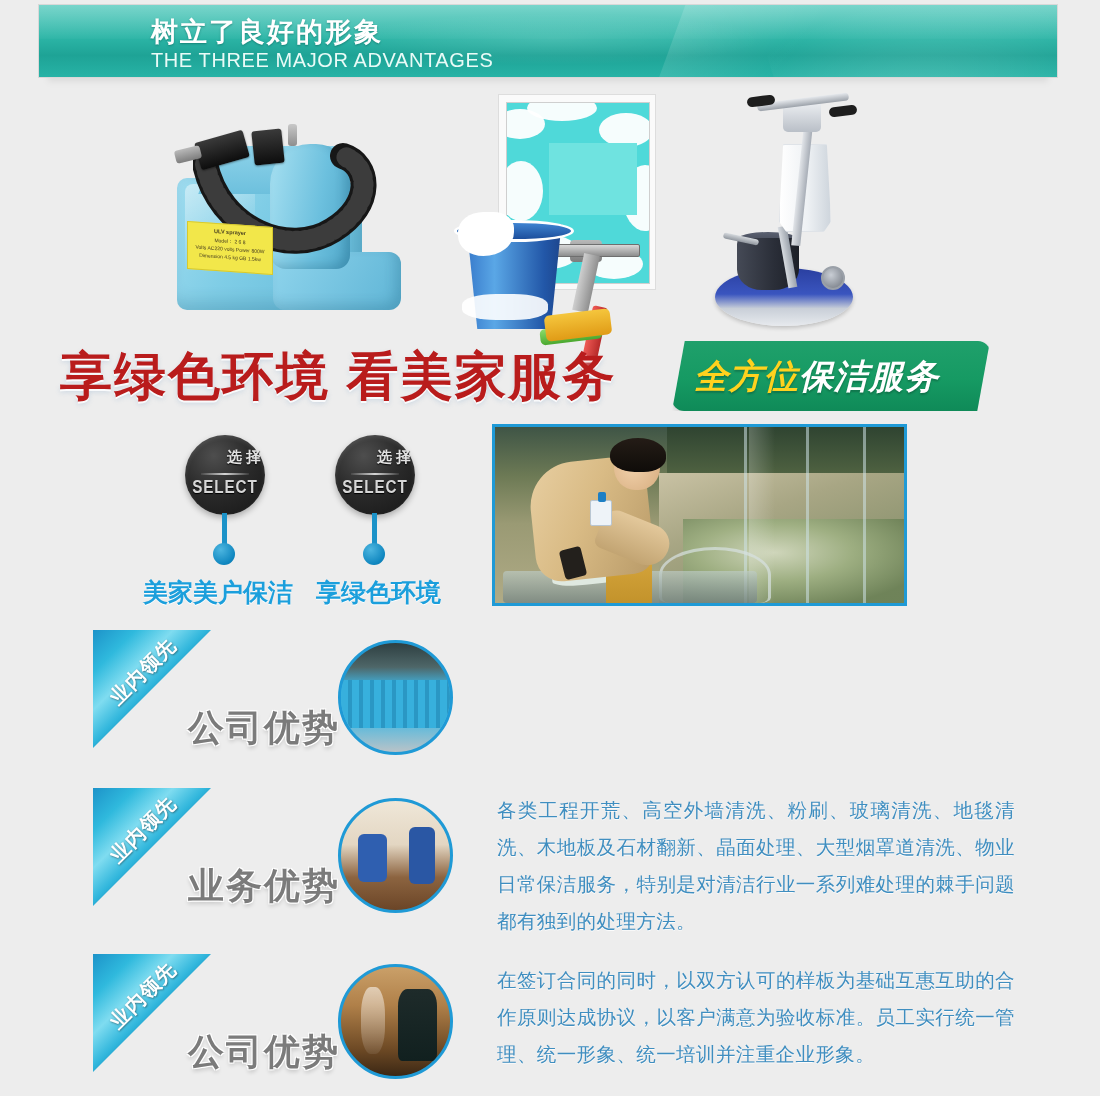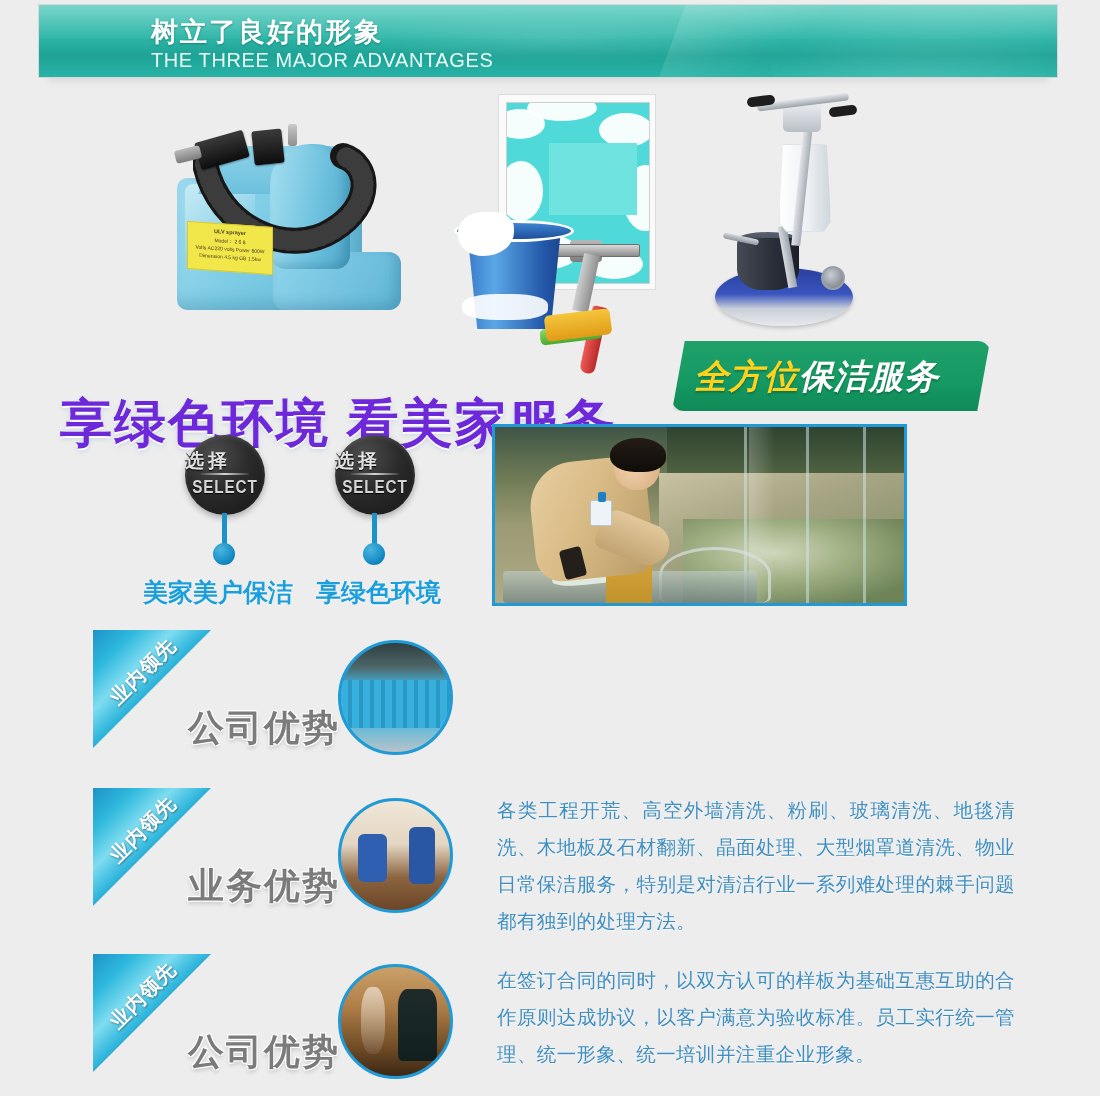--- a/index.html
+++ b/index.html
@@ -146,43 +146,43 @@
   .pol-grip.l{left:42px;transform:rotate(-7deg);}
   .pol-grip.r{left:124px;transform:rotate(-7deg);top:16px;}
   .pol-wheel{position:absolute;left:116px;top:176px;width:24px;height:24px;
     background:radial-gradient(circle at 40% 35%,#c9ced5,#6f757e);border-radius:50%;
     border:2px solid #9aa0a8;box-sizing:border-box;}
   .pol-lever{position:absolute;left:18px;top:146px;width:36px;height:6px;
     background:linear-gradient(to bottom,#d6dade,#8f959d);border-radius:3px;transform:rotate(12deg);}
 
   
   .big-title{position:absolute;left:60px;top:342px;font-size:52px;font-weight:bold;
-    color:#6d28d9;letter-spacing:2px;
+    color:#b91c1c;letter-spacing:2px;
     text-shadow:0 2px 0 rgba(255,255,255,.85), 0 3px 5px rgba(120,160,200,.30);
-    white-space:nowrap;margin-top:47px;}
+    white-space:nowrap;}
 
   
   .green-banner{position:absolute;left:672px;top:341px;width:318px;height:70px;
     background:linear-gradient(to bottom,#1fa06b 0%,#169a63 55%,#0f8a58 100%);
     border-radius:12px;
     clip-path:polygon(4% 0,100% 0,96% 100%,0 100%);
     box-shadow:0 2px 4px rgba(0,0,0,.12);}
   .gb-text{position:absolute;left:694px;top:352px;width:290px;height:50px;
     white-space:nowrap;font-size:34px;font-weight:bold;line-height:48px;font-style:italic;}
   .gb-y{color:#ffd21e;text-shadow:0 2px 2px rgba(0,0,0,.22);letter-spacing:1px;}
   .gb-w{color:#ffffff;text-shadow:0 2px 2px rgba(0,0,0,.22);letter-spacing:1px;}
 
   
   .sel-badge{position:absolute;width:80px;height:80px;border-radius:50%;
     background:radial-gradient(circle at 36% 26%,#4e4e4e 0%,#2b2b2b 45%,#161616 100%);
     box-shadow:0 3px 6px rgba(0,0,0,.28), inset 0 2px 4px rgba(255,255,255,.12);}
   #badge1{left:185px;top:435px;}
   #badge2{left:335px;top:435px;}
-  .sel-cn{position:absolute;left:0;top:13px;width:100%;text-align:left;
-    font-size:19px;font-weight:bold;color:#e2e2e2;letter-spacing:4px;
+  .sel-cn{position:absolute;left:0;top:13px;width:100%;text-align:right;
+    font-size:15px;font-weight:bold;color:#e2e2e2;letter-spacing:4px;
     text-shadow:0 1px 1px #000;}
   .sel-line{position:absolute;left:16px;top:38px;width:48px;height:2px;
     background:linear-gradient(to right,rgba(210,210,210,.1),#d5d5d5,rgba(210,210,210,.1));}
   .sel-en{position:absolute;left:0;top:42px;width:100%;text-align:center;
     font-size:18px;font-weight:bold;color:#d6d6d6;letter-spacing:1px;
     font-family:"Liberation Sans Narrow","Liberation Sans",sans-serif;
     transform:scaleX(.85);text-shadow:0 1px 1px #000;}
   .pin-stem{position:absolute;width:5px;height:32px;background:#1b92c8;}
   #pin1{left:222px;top:513px;}
   #pin2{left:372px;top:513px;}

